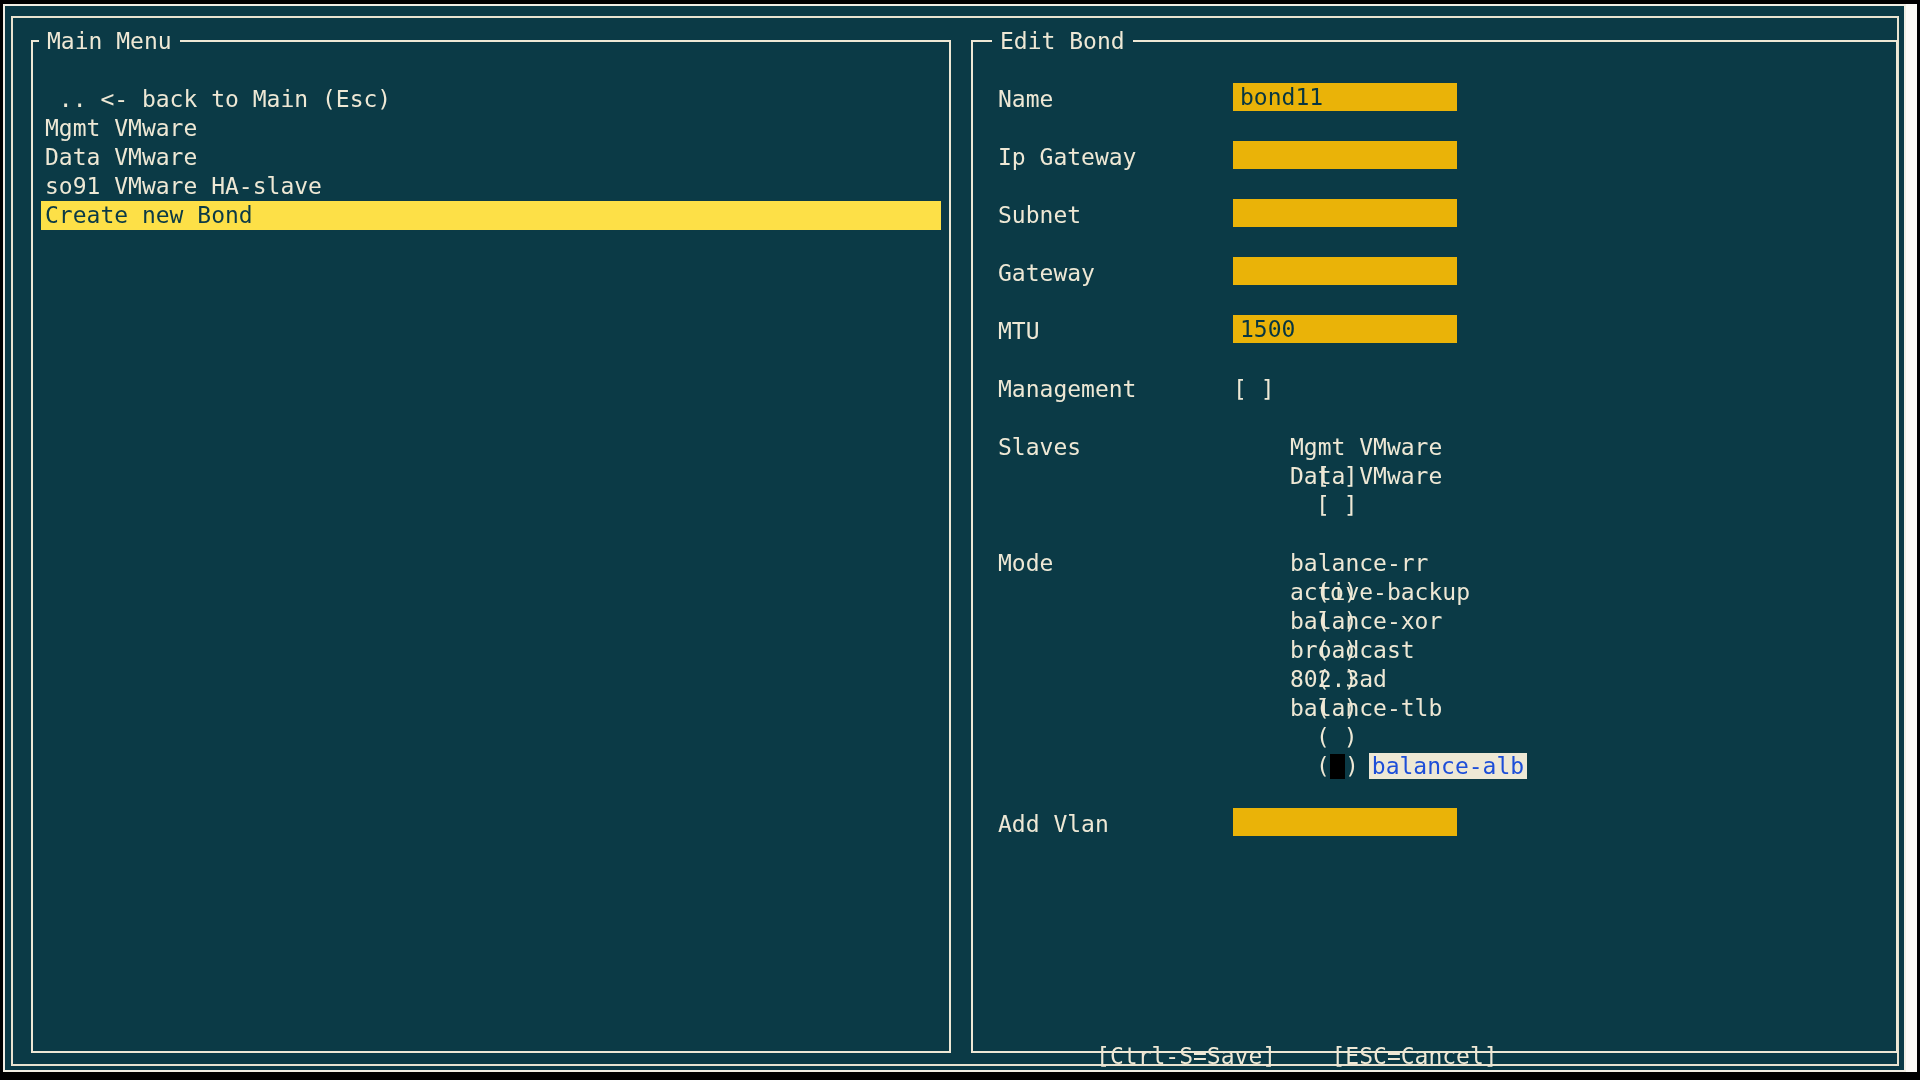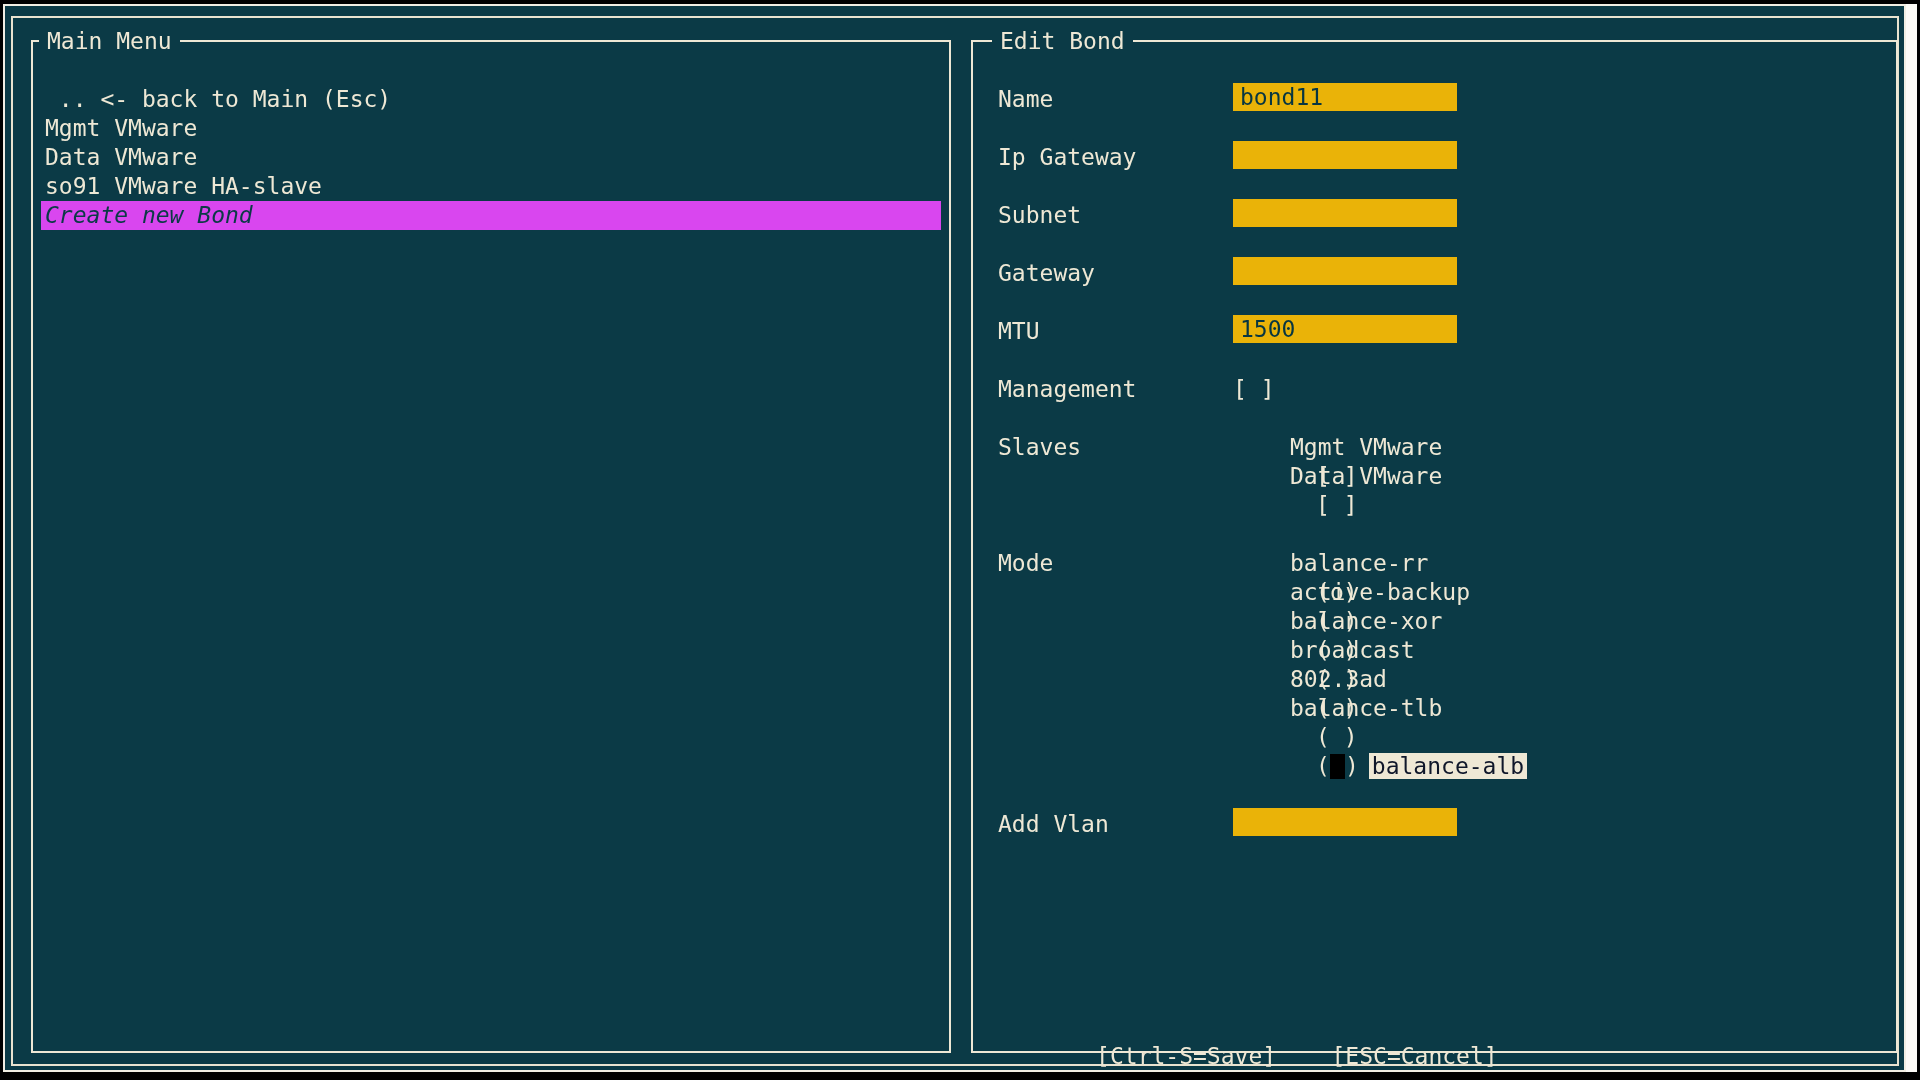--- a/index.html
+++ b/index.html
@@ -14,30 +14,30 @@
   .outer-box { position:absolute; left:11px; top:16px; width:1888px; height:1050px;
                border:2px solid #e9e3d0; }
   .panel { position:absolute; top:40px; height:1013px; border:2px solid #eee8d5; }
   .panel-main { left:31px; width:920px; }
   .panel-edit { left:971px; width:927px; }
   .panel-title { position:absolute; top:-15px; height:29px; background:#0b3a46;
                  padding:0 8px; white-space:pre; }
   .pt-main { left:6px; } .pt-edit { left:19px; }
   .row { position:absolute; height:29px; white-space:pre; }
   .menu-row { left:8px; width:900px; padding-left:4px; }
-  .menu-row.selected { background:#d946ef; color:#0b3a46;font-style:italic; }
+  .menu-row.selected { background:#fde047; color:#0b3a46; }
   .field-label { left:25px; }
   .input-box { position:absolute; left:260px; width:224px; height:28px;
                background:#eab308; color:#073642; display:flex; align-items:flex-start;
                padding-left:7px; white-space:pre; }
   .val-col { left:260px; }
   .opt-label { position:absolute; left:57px; top:0; }
   .cursor-block { display:inline-block; width:15px; height:25px; background:#000;
                   vertical-align:text-bottom; }
-  .hl-label { background:#eee8d5; color:#0f172a; padding:0 3px; margin-left:10px;text-align:right; }
+  .hl-label { background:#eee8d5; color:#1d4ed8; padding:0 3px; margin-left:10px;text-align:right; }
   .footer { white-space:pre; }
 </style>
 </head>
 <body>
 
 <div class="screen">
   <div class="term-frame"></div>
   <div class="term-scrollbar"></div>
   <div class="outer-box"></div>
 

